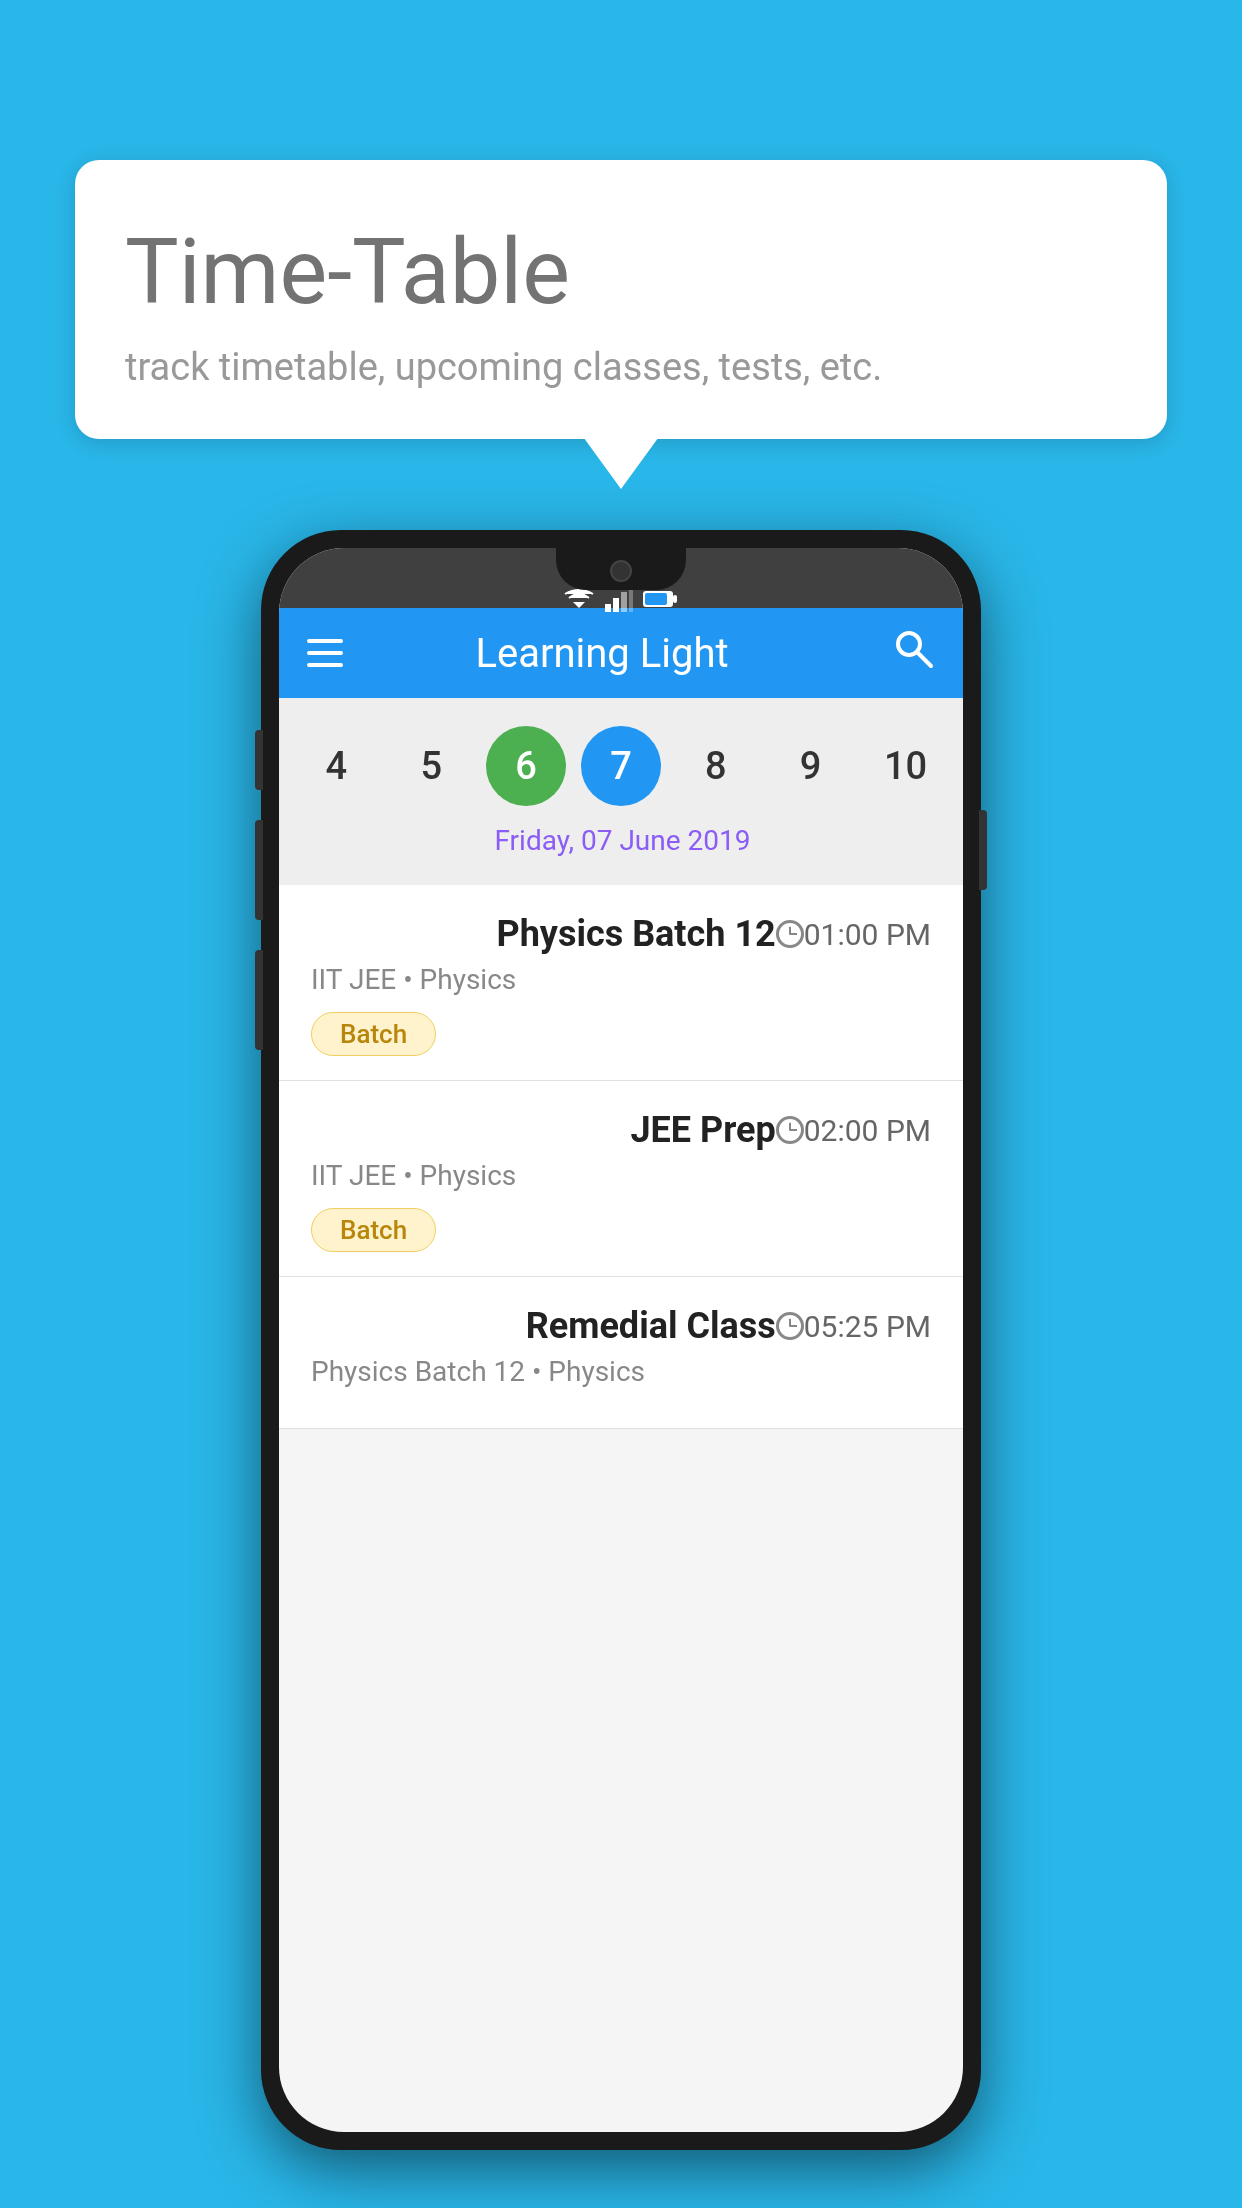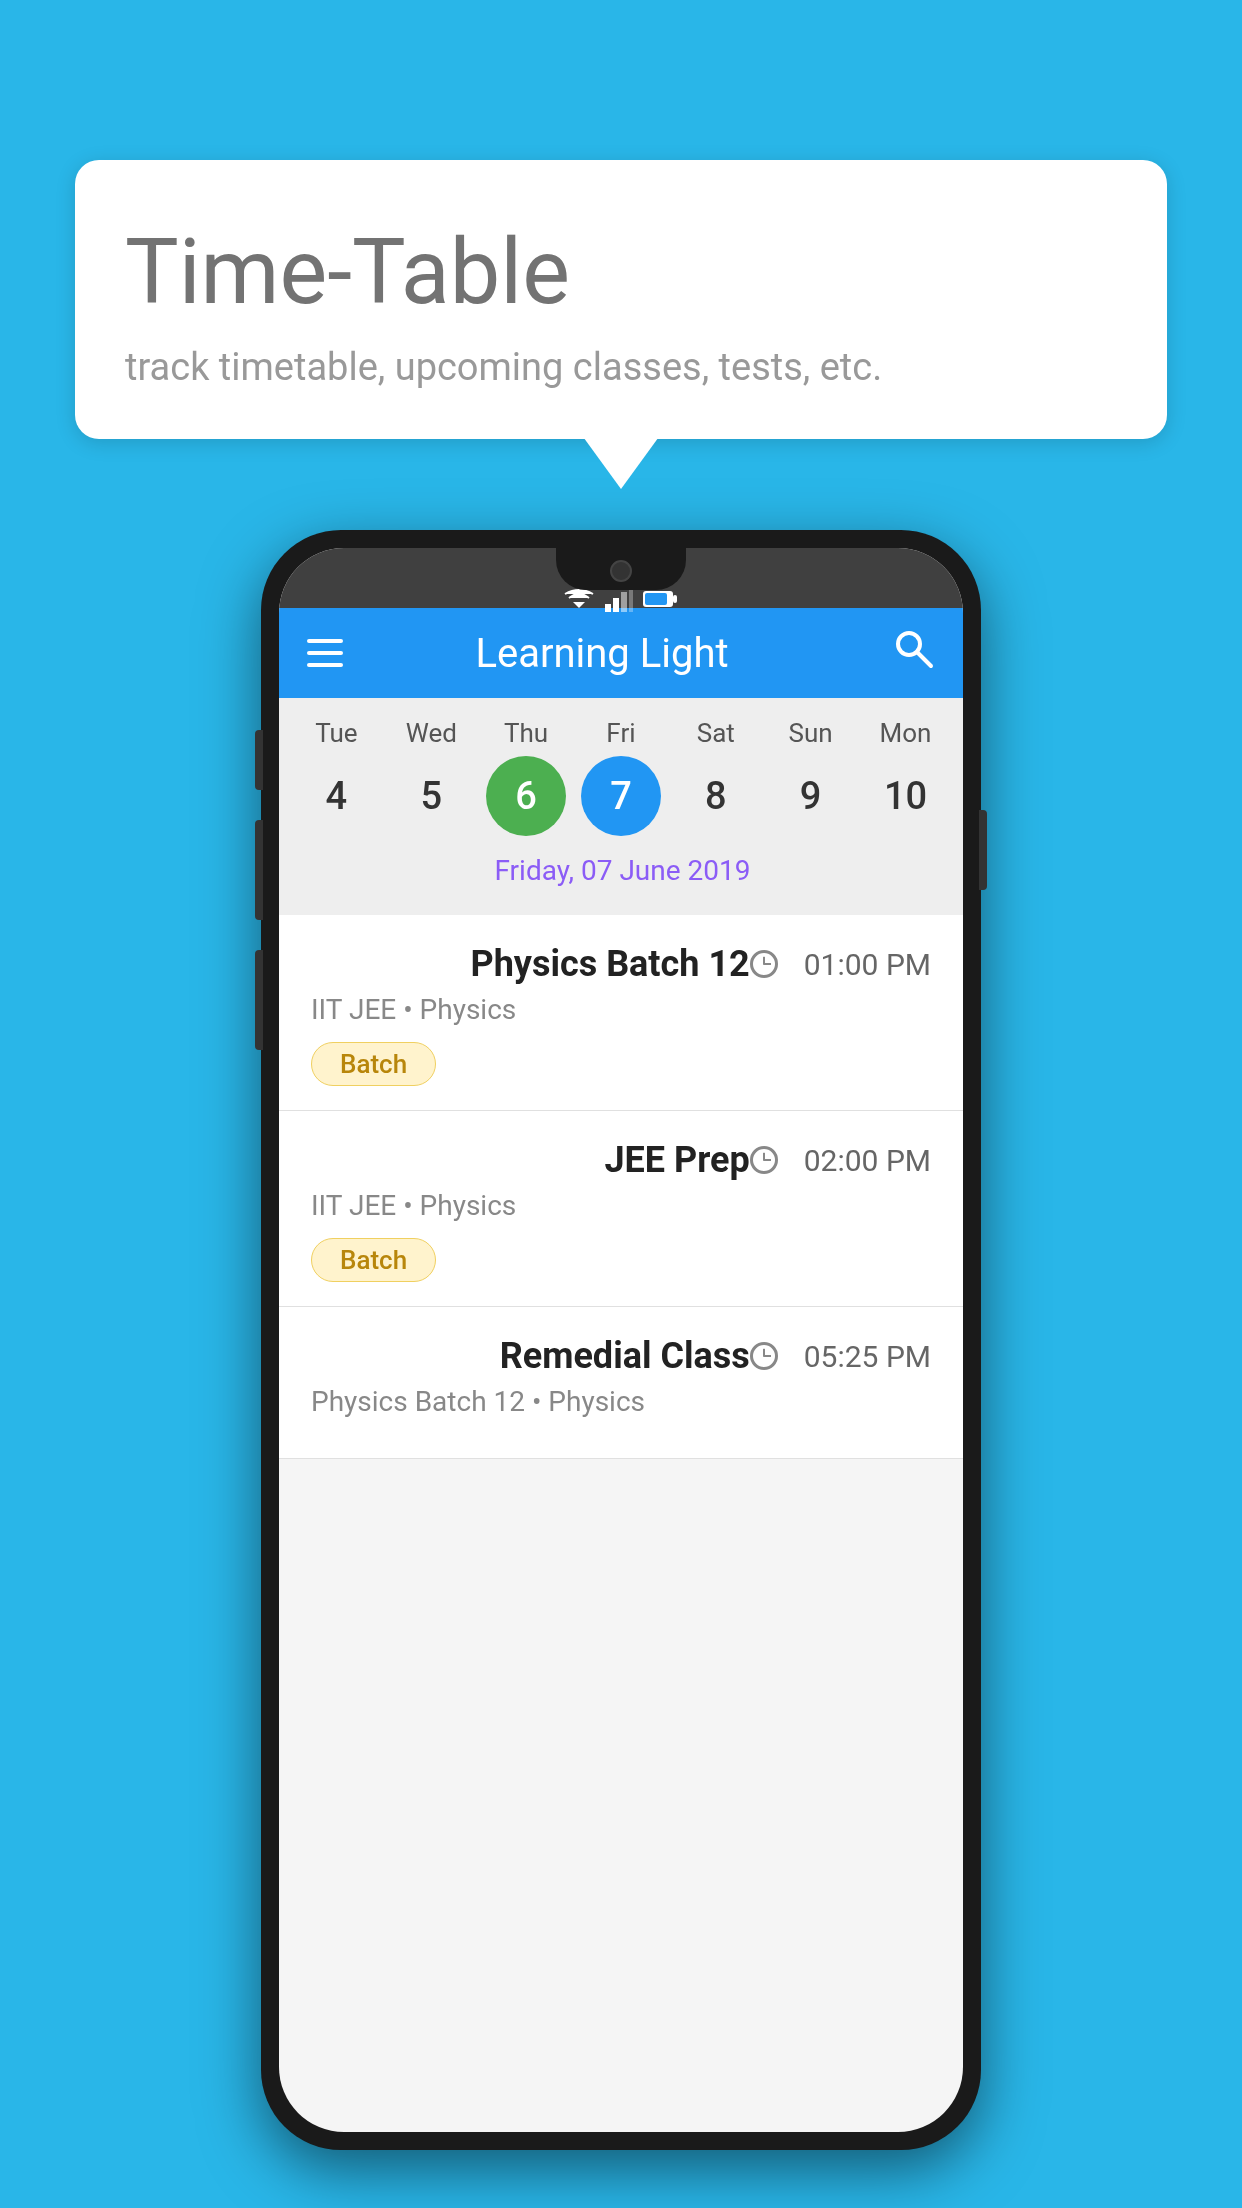--- a/index.html
+++ b/index.html
@@ -264,21 +264,21 @@
 
     .class-name {
       font-size: 36px;
       font-weight: 700;
       color: #222;
     }
 
     .class-time {
       display: flex;
       align-items: center;
-      gap: 26px;
+      gap: 0;
       font-size: 30px;
       color: #666;
     }
 
     .class-subject {
       font-size: 28px;
       color: #888;
       margin-bottom: 16px;
     }
 
@@ -426,29 +426,20 @@
         <span class="app-title">Learning Light</span>
         <div class="search-icon">
           <svg width="44" height="44" viewBox="0 0 44 44" fill="none">
             <circle cx="18" cy="18" r="11" stroke="white" stroke-width="4"></circle>
             <line x1="26" y1="26" x2="40" y2="40" stroke="white" stroke-width="4" stroke-linecap="round"></line>
           </svg>
         </div>
       </div>
 
       <div class="calendar-week">
-        <div class="day-headers">
-          <div class="day-header">Tue</div>
-          <div class="day-header">Wed</div>
-          <div class="day-header">Thu</div>
-          <div class="day-header">Fri</div>
-          <div class="day-header">Sat</div>
-          <div class="day-header">Sun</div>
-          <div class="day-header">Mon</div>
-        </div>
         <div class="day-numbers">
           <div class="day-number">4</div>
           <div class="day-number">5</div>
           <div class="day-number today">6</div>
           <div class="day-number selected">7</div>
           <div class="day-number">8</div>
           <div class="day-number">9</div>
           <div class="day-number">10</div>
         </div>
         <div class="selected-date">Friday, 07 June 2019</div>

